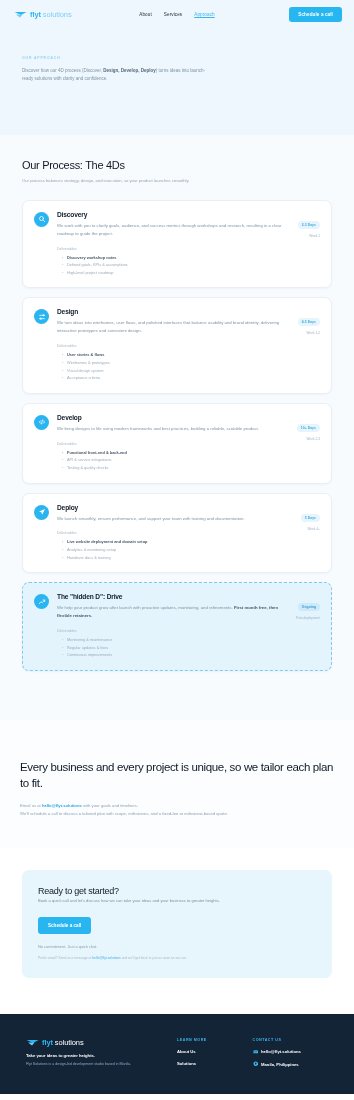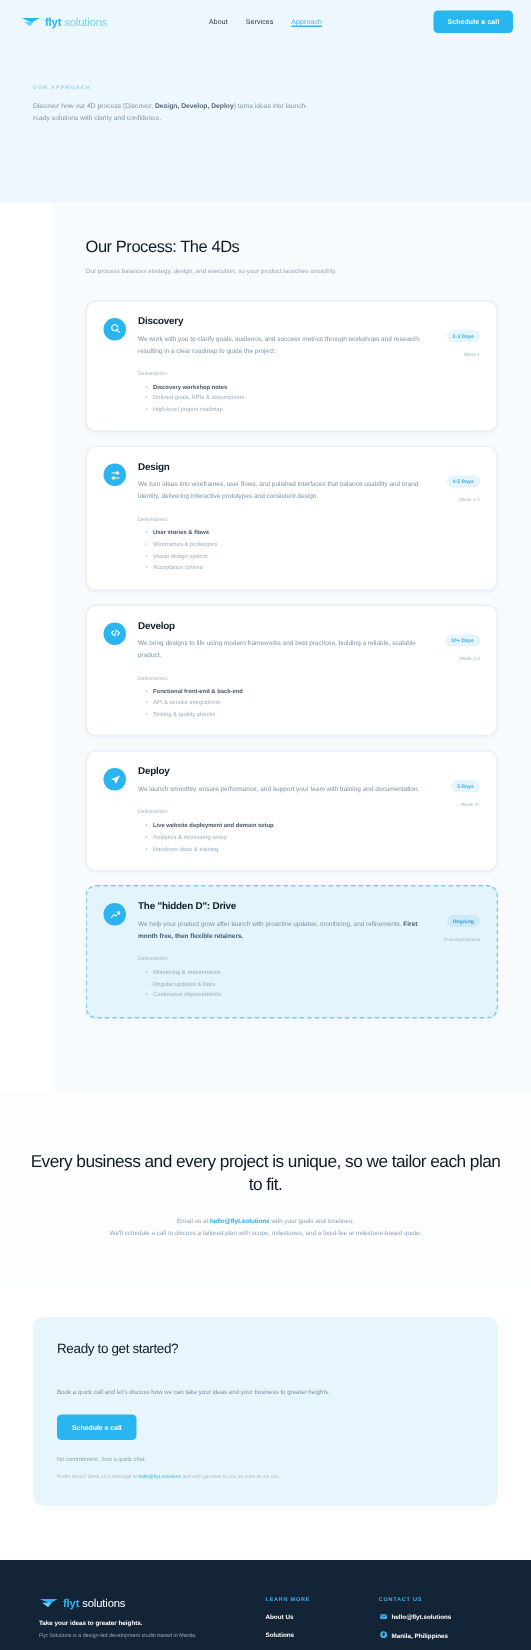--- a/index.html
+++ b/index.html
@@ -82,21 +82,20 @@
     line-height: 1.75;
     color: #7e94a6;
     max-width: 185px;
   }
   .hero p b { color: #56677a; font-weight: 700; }
 
   
   .process {
     background: #f7fbfe;
     padding: 24px 22px 40px 22px;
-    margin-left: 35px;
   }
   .process h2 {
     font-size: 11px;
     font-weight: 400;
     color: #101b27;
     letter-spacing: -0.3px;
     margin-bottom: 7px;
   }
   .process-sub {
     font-size: 4.2px;
@@ -190,21 +189,20 @@
   .meta-sub {
     font-size: 3.2px;
     color: #9fb3c2;
     margin-top: 4px;
   }
 
   
   .tailor {
     background: #fbfdff;
     padding: 40px 20px 30px 20px;
-    text-align: center;
   }
   .tailor h2 {
     font-size: 11.5px;
     font-weight: 400;
     color: #0f1a26;
     letter-spacing: -0.35px;
     line-height: 1.35;
     margin-bottom: 11px;
   }
   .tailor p {
@@ -219,21 +217,21 @@
   .ready {
     background: #e7f5fd;
     border-radius: 7px;
     padding: 16px 16px 18px 16px;
   }
   .ready h3 {
     font-size: 9px;
     font-weight: 400;
     color: #101b27;
     letter-spacing: -0.25px;
-    margin-bottom: 20px;
+    margin-bottom: 1px;
   }
   .ready p {
     font-size: 4.1px;
     color: #7d93a5;
     line-height: 1.8;
     margin-bottom: 9px;
   }
   .ready-btn {
     background: #29b6f0;
     color: #fff;

